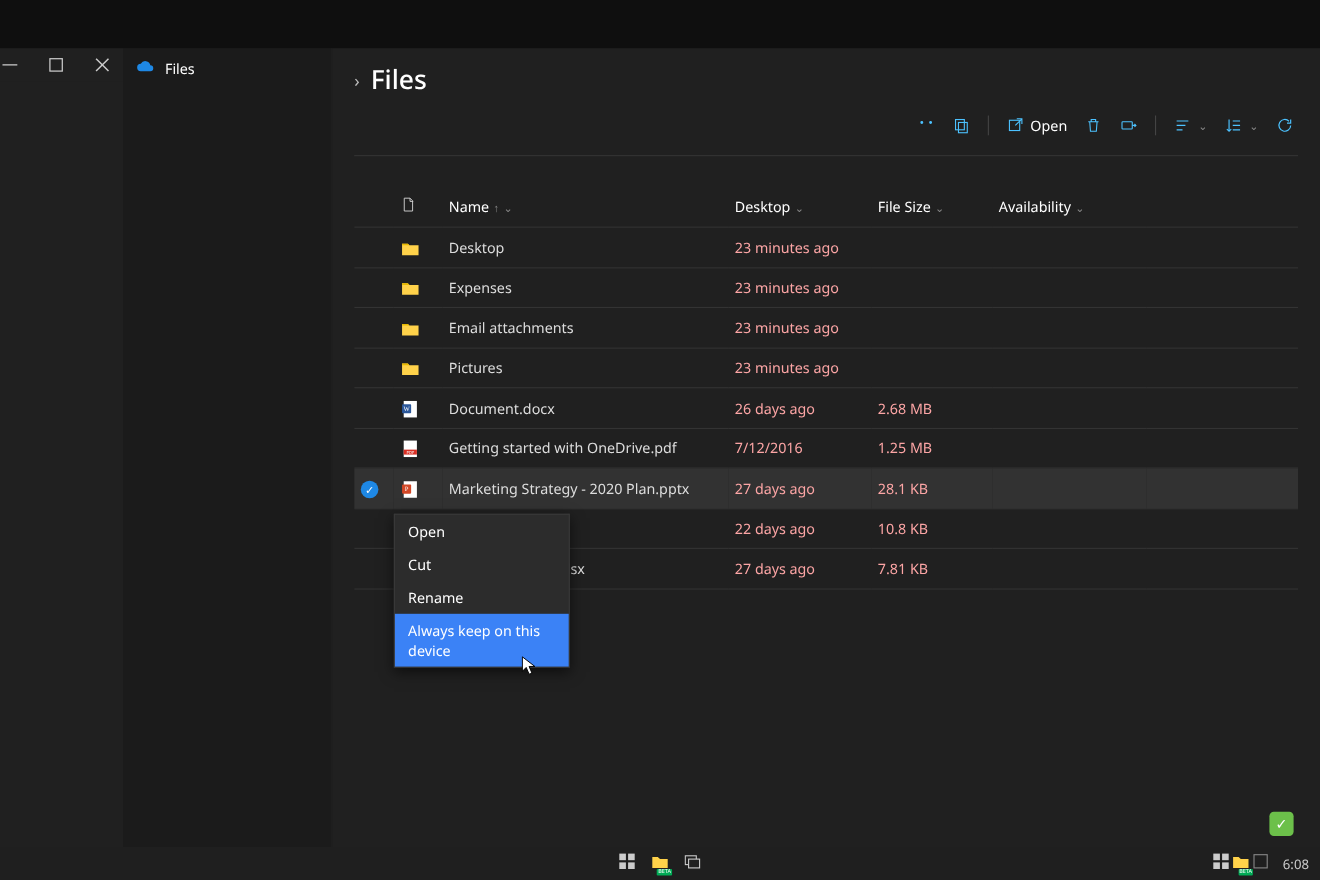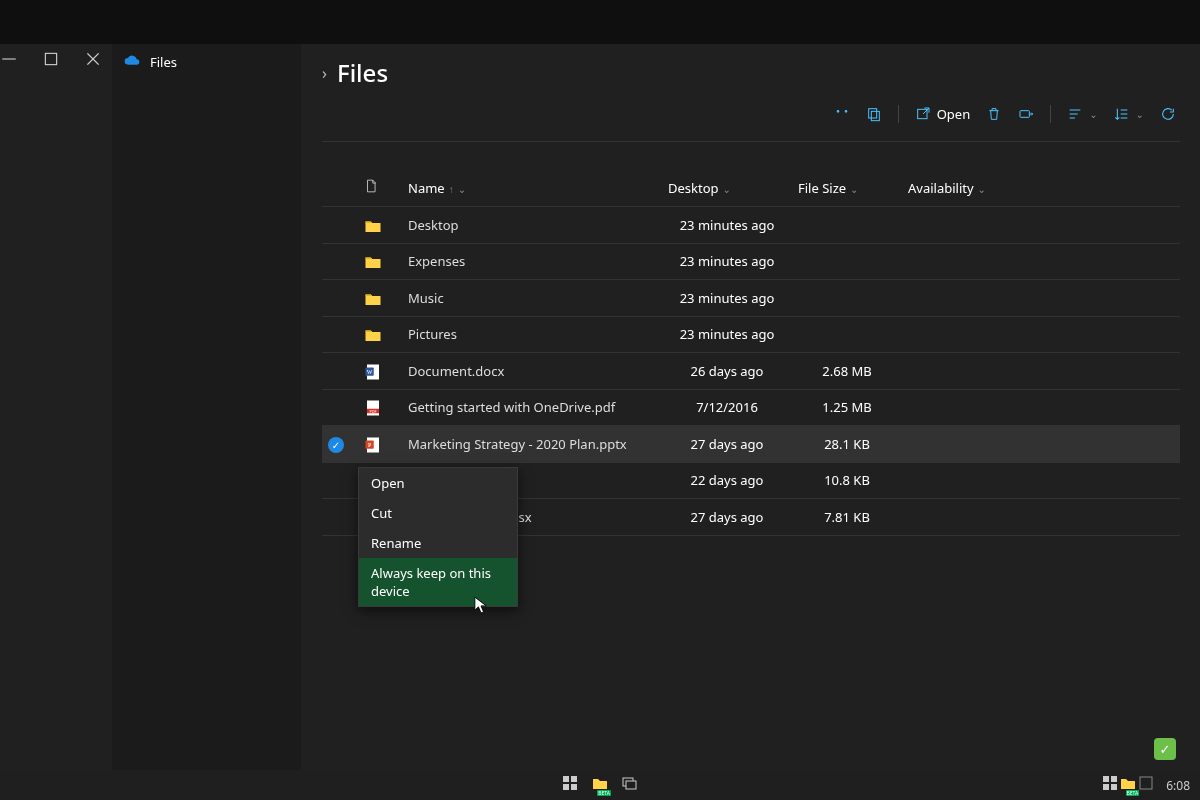--- a/index.html
+++ b/index.html
@@ -25,28 +25,28 @@
   table { width: 100%; border-collapse: collapse; table-layout: fixed; }
   th, td { text-align: left; font-size: 13px; padding: 8px 6px; border-bottom: 1px solid #333; white-space:nowrap; }
   th { color:#fff; font-weight:400; }
   th .sort { margin-left:4px; color:#888; font-size:10px;}
   col.icon { width: 44px; }
   col.check { width: 36px; }
   col.name { width: 260px; }
   col.mod { width: 130px; }
   col.size { width: 110px; }
   col.avail { width: 140px; }
-  td.mod, td.size, td.avail { color:#ffffff;text-align:center; }
+  td.mod, td.size, td.avail { color:#fca5a5; }
   tr.row.selected { background:#323232; }
   .checkdot { width:16px; height:16px; border-radius:50%; display:inline-flex; align-items:center; justify-content:center; }
   .checkdot.on { background:#1e88e5; color:#fff; font-size:10px;}
   .ficon { width:18px; height:18px; display:inline-block; vertical-align:middle; }
   .ctx-menu { position:absolute; left: 358px; top: 467px; width: 160px; background:#2c2c2c; border:1px solid #3a3a3a; box-shadow: 0 4px 12px rgba(0,0,0,.6); z-index:50; font-size:13px; }
   .ctx-item { padding: 6px 12px; color:#fff; }
-  .ctx-item.hover { background:#14532d; }
+  .ctx-item.hover { background:#3b82f6; }
   .cursor { position:absolute; left: 474px; top: 596px; width:14px; height:18px; z-index:60;}
   .corner-badge { position:absolute; right: 24px; bottom: 40px; width:22px; height:22px; border-radius:4px; background:#6cc04a; display:flex; align-items:center; justify-content:center; color:#fff; font-size:13px;}
   .taskbar { position:absolute; left:0; right:0; bottom:0; height:30px; background:#1f1f1f; display:flex; align-items:center; padding:0 10px; color:#ccc; font-size:12px;}
   .taskbar .center { position:absolute; left:50%; transform:translateX(-50%); display:flex; gap:14px; align-items:center;}
   .taskbar .right { margin-left:auto; display:flex; gap:2px; align-items:center;}
   .tb-icon svg { width:16px; height:16px; }
   .clock { margin-left:10px; }
   .beta-badge { position:relative; }
   .beta-badge::after { content:'BETA'; position:absolute; bottom:-1px; right:-3px; font-size:5px; background:#0a5; color:#fff; padding:0 1px; border-radius:1px; line-height:6px;}
 </style>
@@ -197,21 +197,21 @@
                 <td class="size"></td>
                 <td class="avail"></td>
                 <td></td>
               </tr>
               <tr class="row">
                 <td></td>
                 <td><svg class="ficon" viewBox="0 0 24 24">
                     <path fill="#ffd24a" d="M2 6h7l2 2h11v12H2z"></path>
                     <path fill="#e6b800" d="M2 6h7l2 2H2z"></path>
                   </svg></td>
-                <td>Music</td>
+                <td>Email attachments</td>
                 <td class="mod">23 minutes ago</td>
                 <td class="size"></td>
                 <td class="avail"></td>
                 <td></td>
               </tr>
               <tr class="row">
                 <td></td>
                 <td><svg class="ficon" viewBox="0 0 24 24">
                     <path fill="#ffd24a" d="M2 6h7l2 2h11v12H2z"></path>
                     <path fill="#e6b800" d="M2 6h7l2 2H2z"></path>

